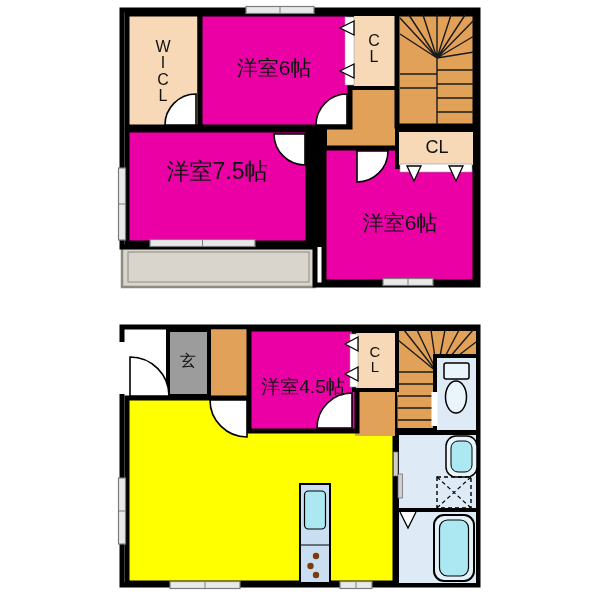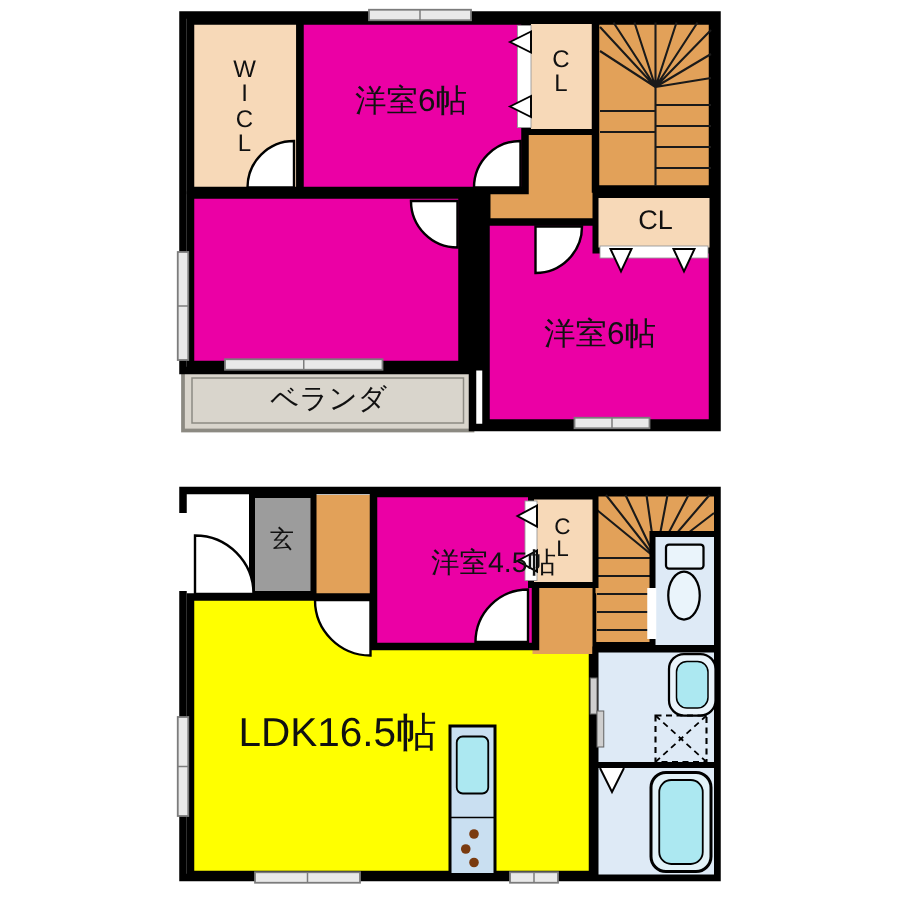--- a/index.html
+++ b/index.html
@@ -174,20 +174,19 @@
 
 <div class="label" style="left:163px;top:72px;font-size:16px;">W
 I
 C
 L</div>
 <div class="label" style="left:274px;top:68px;font-size:21px;">洋室6帖</div>
 <div class="label" style="left:374px;top:49px;font-size:16px;">C
 L</div>
 <div class="label" style="left:437px;top:147px;font-size:18px;">CL</div>
 <div class="label" style="left:400px;top:223px;font-size:21px;">洋室6帖</div>
-<div class="label" style="left:219px;top:267px;font-size:19px;">ベランダ</div>
+<div class="label" style="left:217px;top:172px;font-size:23px;">洋室7.5帖</div>
 <div class="label" style="left:188px;top:361px;font-size:16px;">玄</div>
-<div class="label" style="left:303px;top:376px;font-size:19px;margin-left:26px;">洋室4.5帖</div>
+<div class="label" style="left:303px;top:387px;font-size:19px;">洋室4.5帖</div>
 <div class="label" style="left:375px;top:359px;font-size:15px;">C
 L</div>
-<div class="label" style="left:225px;top:489px;font-size:27px;">LDK16.5帖</div>
 
 </div>
 
 </body></html>

